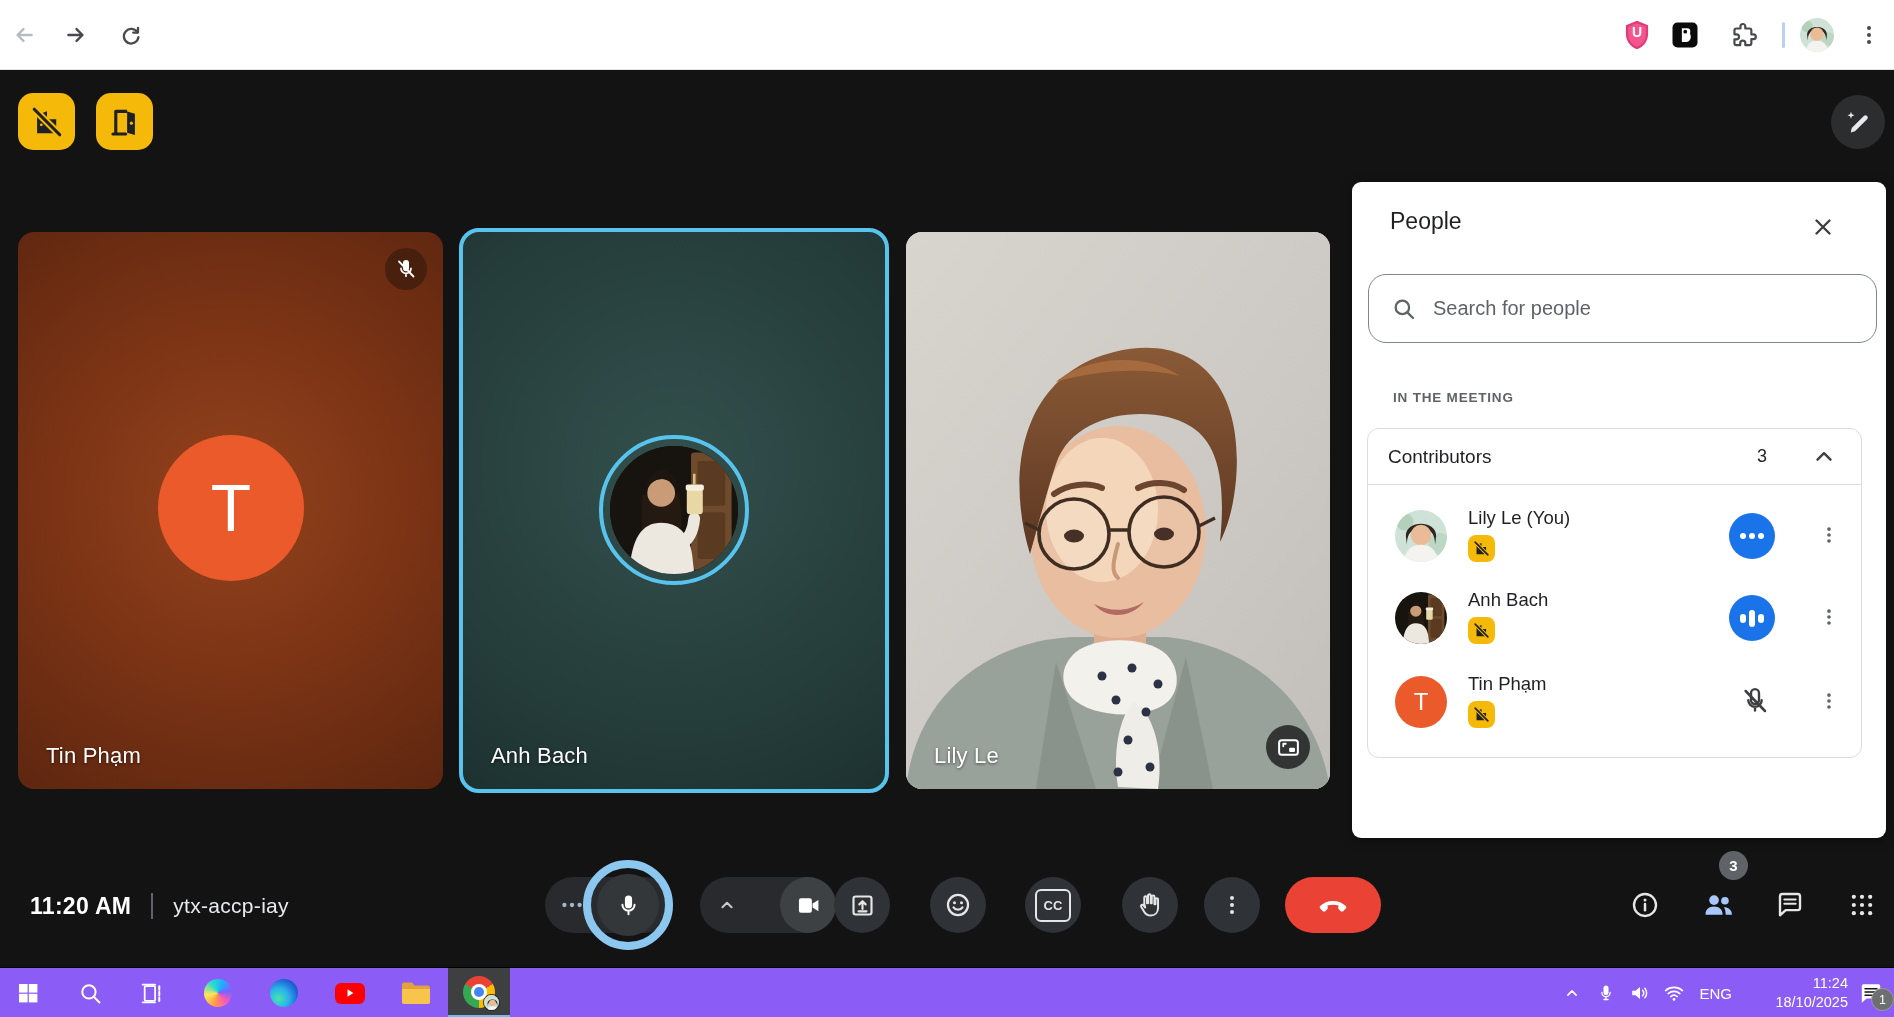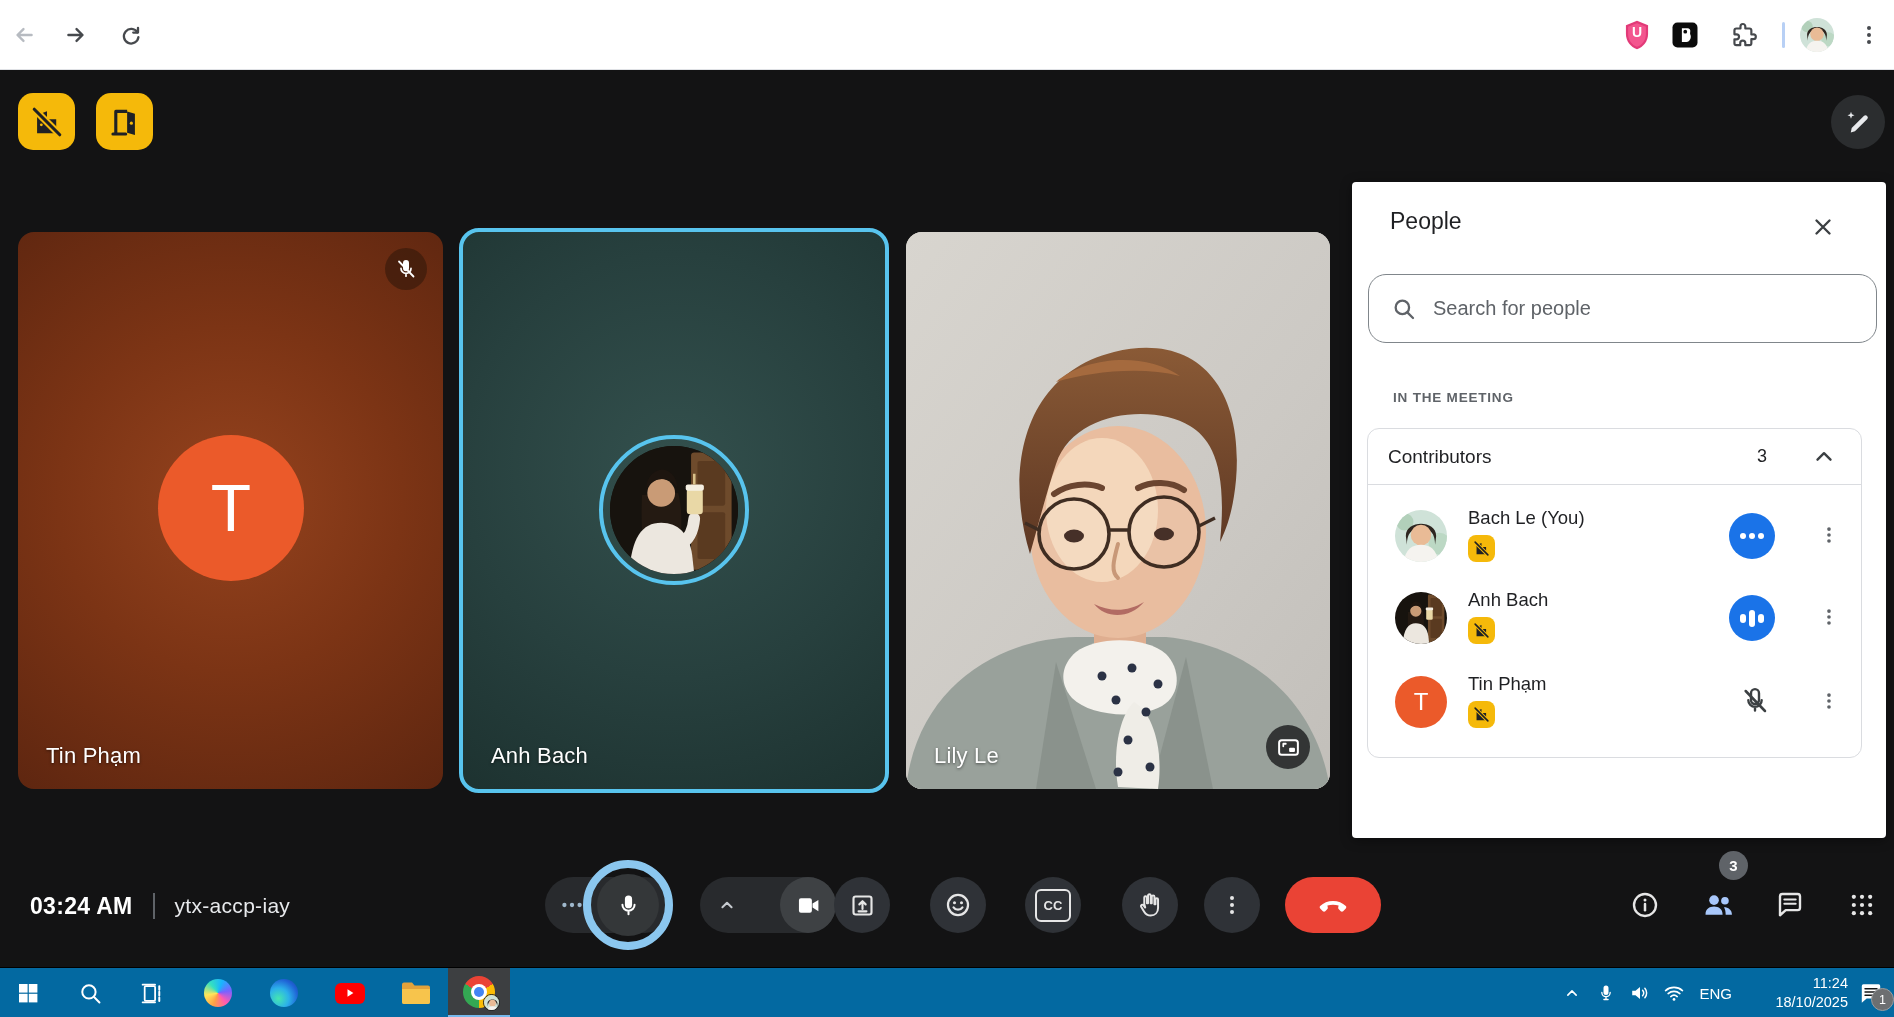--- a/index.html
+++ b/index.html
@@ -46,21 +46,21 @@
            background:radial-gradient(circle at 50% 42%, #33504d 0%, #27403e 55%, #1d3230 100%); }
   .tile2-ring { position:absolute; left:136px; top:203px; width:150px; height:150px; border-radius:50%;
                 border:4px solid #58c4ee; display:flex; align-items:center; justify-content:center; }
   .tile2-photo { width:128px; height:128px; border-radius:50%; overflow:hidden; background:#17130e; }
   .tile3 { left:906px; width:424px; background:#cfccc6; }
   .pip-btn { position:absolute; right:20px; bottom:20px; width:44px; height:44px; border-radius:50%;
              background:rgba(25,26,28,.8); display:flex; align-items:center; justify-content:center; }
 
   
   .panel { position:absolute; left:1352px; top:112px; width:534px; height:656px; background:#fff;
-           border-radius:4px; box-shadow:0 2px 12px rgba(0,0,0,.4); }
+           border-radius:9px; box-shadow:0 2px 12px rgba(0,0,0,.4); }
   .panel-title { position:absolute; left:38px; top:26px; font-size:23px; color:#1f2023; }
   .panel-close { position:absolute; left:453px; top:27px; width:36px; height:36px; display:flex;
                  align-items:center; justify-content:center; border-radius:50%; }
   .search-box { position:absolute; left:16px; top:92px; width:509px; height:69px;
                 border:1px solid #80868b; border-radius:18px; display:flex; align-items:center; }
   .search-box input { border:0; outline:0; background:transparent; font-size:20px; color:#1f2023;
                       flex:1; margin-left:16px; font-family:inherit; }
   .search-box input::placeholder { color:#5f6368; }
   .section-label { position:absolute; left:41px; top:208px; font-size:13.5px; font-weight:700;
                    color:#5f6368; letter-spacing:.8px; }
@@ -104,21 +104,21 @@
              background:#ea4335; display:flex; align-items:center; justify-content:center; }
   .cc-box { width:36px; height:33px; border:2.5px solid #e6e6e6; border-radius:6px; color:#e6e6e6;
             font-size:13px; font-weight:700; display:flex; align-items:center; justify-content:center; }
   .rt-ic { position:absolute; top:807px; width:56px; height:56px; display:flex;
            align-items:center; justify-content:center; }
   .badge3 { position:absolute; left:1719px; top:781px; width:29px; height:29px; border-radius:50%;
             background:#5f6368; color:#fff; font-size:15px; font-weight:600; display:flex;
             align-items:center; justify-content:center; }
 
   
-  .taskbar { position:absolute; left:0; bottom:0; width:100%; height:50px; background:#0369a1;
+  .taskbar { position:absolute; left:0; bottom:0; width:100%; height:50px; background:#8b5cf6;
              border-top:1px solid #000; }
   .tb-ic { position:absolute; top:5px; width:44px; height:40px; display:flex;
            align-items:center; justify-content:center; }
   .chrome-slot { position:absolute; left:448px; top:0; width:62px; height:50px; background:#3d3f41;
                  border-bottom:3px solid #76b9ed; display:flex; align-items:center; justify-content:center; }
   .ball { border-radius:50%; }
   .chrome-ball { position:relative; width:32px; height:32px; border-radius:50%;
                  background:conic-gradient(from -60deg,#ea4335 0 120deg,#fbbc05 120deg 240deg,#34a853 240deg 360deg); }
   .chrome-ball .white { position:absolute; left:8px; top:8px; width:16px; height:16px; border-radius:50%; background:#fff; }
   .chrome-ball .blue { position:absolute; left:3px; top:3px; width:10px; height:10px; border-radius:50%; background:#4285f4; }
@@ -348,21 +348,21 @@
           <span class="p-avatar">
             <svg width="52" height="52" viewBox="0 0 48 48">
                 <rect width="48" height="48" fill="#cfe2d8"></rect>
                 <circle cx="9" cy="11" r="8" fill="#b2d0ba"></circle>
                 <circle cx="41" cy="31" r="10" fill="#bcd8c4"></circle>
                 <path d="M10 24C10 9 38 9 38 24l-1 8c0-10-4-15-13-15S11 22 11 32Z" fill="#2e2620"></path>
                 <circle cx="24" cy="23" r="9.5" fill="#e9bb96"></circle>
                 <path d="M8 48c1.5-12 8-16 16-16s14.5 4 16 16Z" fill="#f5f3ef"></path>
               </svg>
           </span>
-          <span class="p-name">Bach Le (You)</span>
+          <span class="p-name">Lily Le (You)</span>
           <span class="p-badge">
             <svg width="17" height="17" viewBox="0 0 24 24">
                 <path d="M5 20V7l7-2.6V20Z M12 10h6.5V20H12Z" fill="#1f2125"></path>
                 <path d="M3 3 21 21" stroke="#f5b90a" stroke-width="5"></path>
                 <path d="M3 3 21 21" stroke="#1f2125" stroke-width="2.2" stroke-linecap="round"></path>
               </svg>
           </span>
           <span class="p-ind">
             <span class="dot"></span>
               <span class="dot"></span>
@@ -436,21 +436,21 @@
                 <circle cx="12" cy="5.5" r="2" fill="#5f6368"></circle>
                 <circle cx="12" cy="12" r="2" fill="#5f6368"></circle>
                 <circle cx="12" cy="18.5" r="2" fill="#5f6368"></circle>
               </svg>
           </span>
         </div>
       </div>
     </aside>
 
     <div class="clockbar">
-      <span class="clock-time">03:24 AM</span>
+      <span class="clock-time">11:20 AM</span>
       <span class="clock-div"></span>
       <span class="clock-code">ytx-accp-iay</span>
     </div>
 
     <div class="pill" style="left:545px;width:128px">
       <svg width="26" height="26" viewBox="0 0 24 24" style="margin:15px 0 0 14px">
         <circle cx="5" cy="12" r="2" fill="#9fb8cc"></circle>
           <circle cx="12" cy="12" r="2" fill="#9fb8cc"></circle>
           <circle cx="19" cy="12" r="2" fill="#9fb8cc"></circle>
       </svg>

